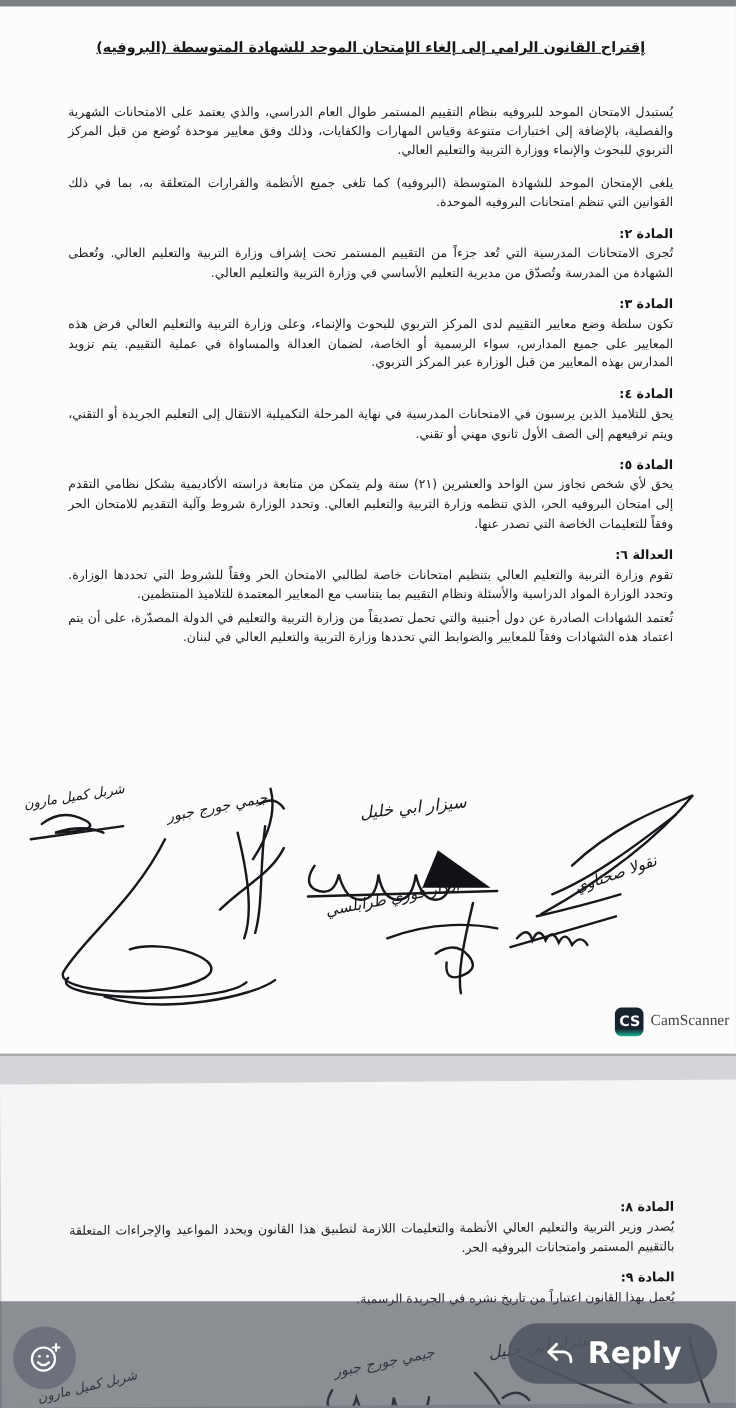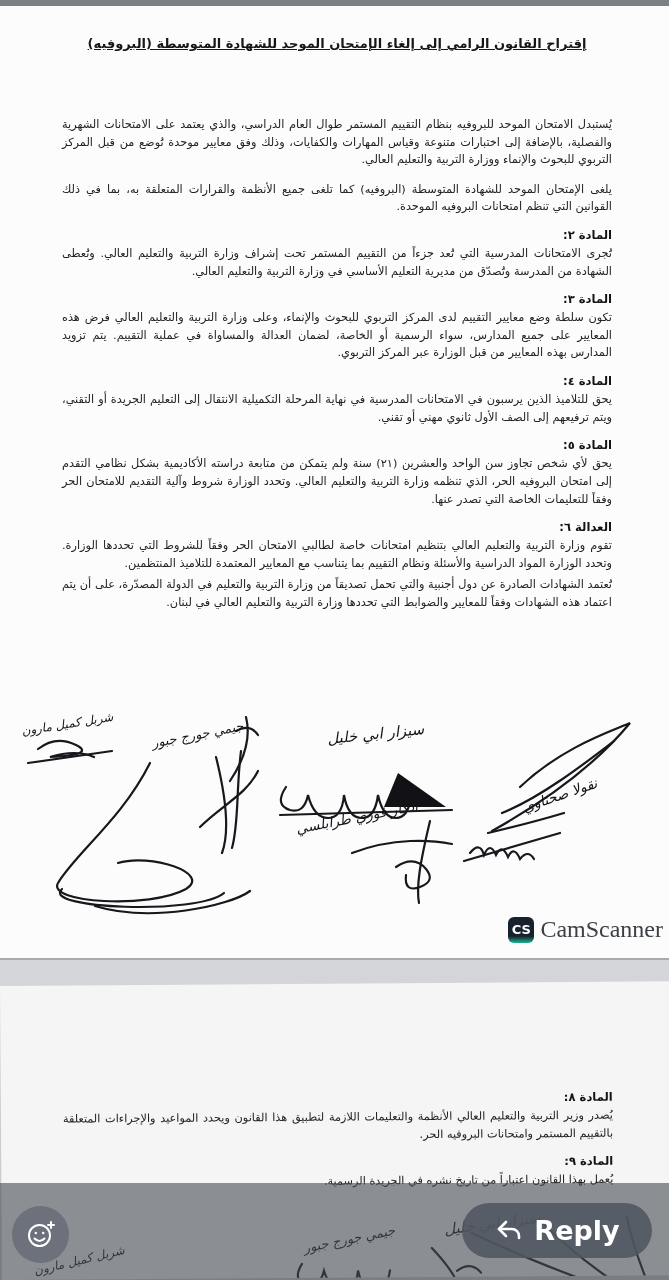--- a/index.html
+++ b/index.html
@@ -5,42 +5,42 @@
   html,body{margin:0;padding:0;background:#9b9da1;}
   .screen{position:relative;width:669px;height:1280px;overflow:hidden;
           background:#cbccd0;font-family:"DejaVu Sans",sans-serif;}
   .topstrip{position:absolute;top:0;left:0;width:100%;height:6px;background:#7d8085;}
 
   
   .page1{position:absolute;top:6px;left:0;width:669px;height:952px;
          background:#fcfcfd;box-shadow:0 1px 2px rgba(0,0,0,.15);}
   .doc{direction:rtl;padding:0 57px 0 62px;color:#1c1c20;}
   .doc-title{font-size:13px;font-weight:bold;text-decoration:underline;
-             text-align:center;margin:30px 6px 65px;letter-spacing:.2px;color:#17171a;}
+             text-align:center;margin:30px 6px 42px;letter-spacing:.2px;color:#17171a;}
   .art-h{font-size:11.6px;font-weight:bold;margin:12px 0 3px;color:#141417;}
   .art-p{font-size:11.3px;line-height:1.56;text-align:justify;margin:0 0 4px;color:#222226;}
   .art-p + .art-p{margin-top:12px;}
 
   
   .sig-zone{position:absolute;top:695px;left:0;width:669px;height:215px;pointer-events:none;}
   .sig-name{position:absolute;font-size:13px;color:#15151a;font-style:italic;
             white-space:nowrap;direction:rtl;}
   .sn1{right:555px;top:16px;transform:rotate(-9deg);font-size:12px;}
   .sn2{right:425px;top:26px;transform:rotate(-11deg);font-size:13px;}
   .sn3{right:245px;top:24px;transform:rotate(-6deg);font-size:15px;}
   .sn4{right:250px;top:108px;transform:rotate(-11deg);font-size:14px;}
   .sn5{right:70px;top:86px;transform:rotate(-19deg);font-size:14px;}
   .sig-svg{position:absolute;top:0;left:0;}
 
   
   .cam{position:absolute;top:916px;right:6px;display:flex;align-items:center;gap:6px;}
   .cam-logo{width:26px;height:26px;border-radius:6px;display:flex;align-items:center;justify-content:center;
             background:linear-gradient(180deg,#18222f 0%,#18222f 74%,#18b492 100%);
             color:#fff;font-weight:bold;font-size:13px;font-family:"DejaVu Sans",sans-serif;}
-  .cam-text{font-family:"Liberation Serif",serif;font-size:24px;color:#3c4046;}
+  .cam-text{font-family:"Liberation Serif",serif;font-size:14px;color:#3c4046;}
 
   
   .gap{position:absolute;top:958px;left:0;width:100%;height:28px;background:#d4d5d9;
        border-top:2px solid #a7a9ad;}
   .page2{position:absolute;top:986px;left:0;width:669px;height:294px;background:#f5f5f6;
          transform:rotate(-0.4deg);transform-origin:top left;overflow:hidden;}
   .page2 .doc{padding-top:96px;}
   .p2-sigzone{position:absolute;top:210px;left:0;width:669px;height:90px;pointer-events:none;}
   .p2n1{right:130px;top:22px;transform:rotate(-7deg);font-size:15px;}
   .p2n2{right:275px;top:38px;transform:rotate(-11deg);font-size:13px;}

